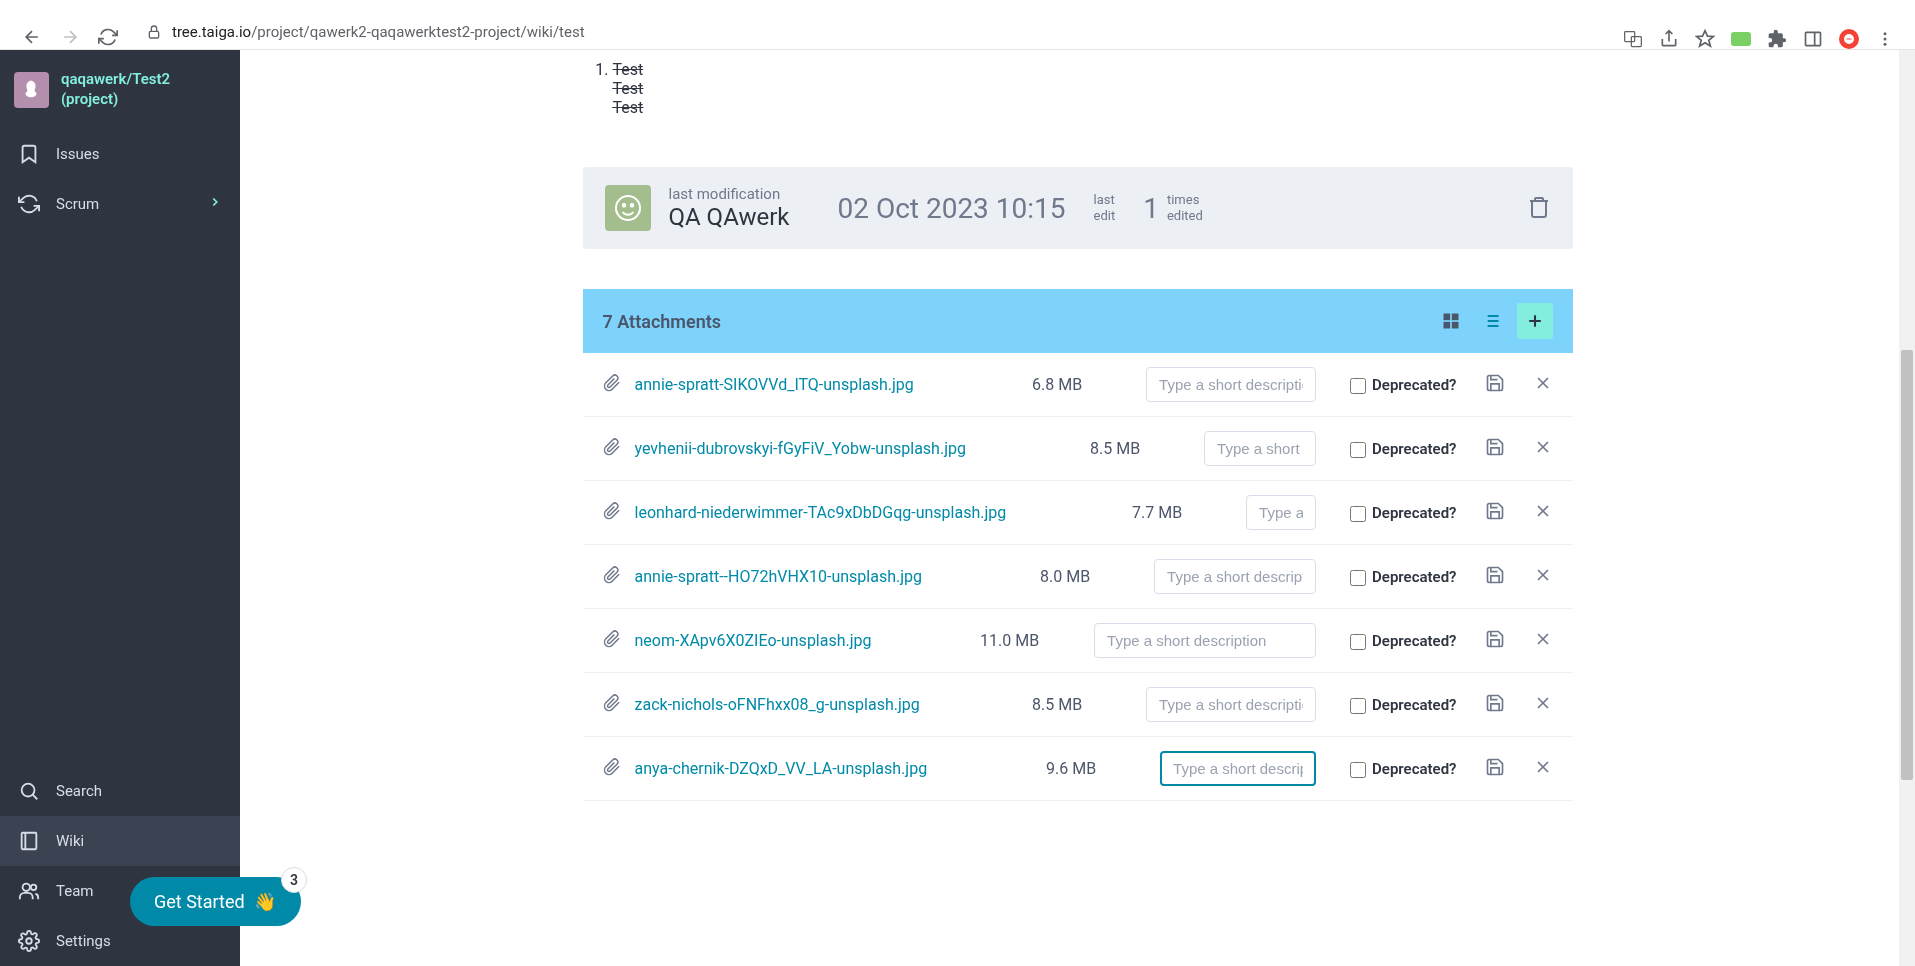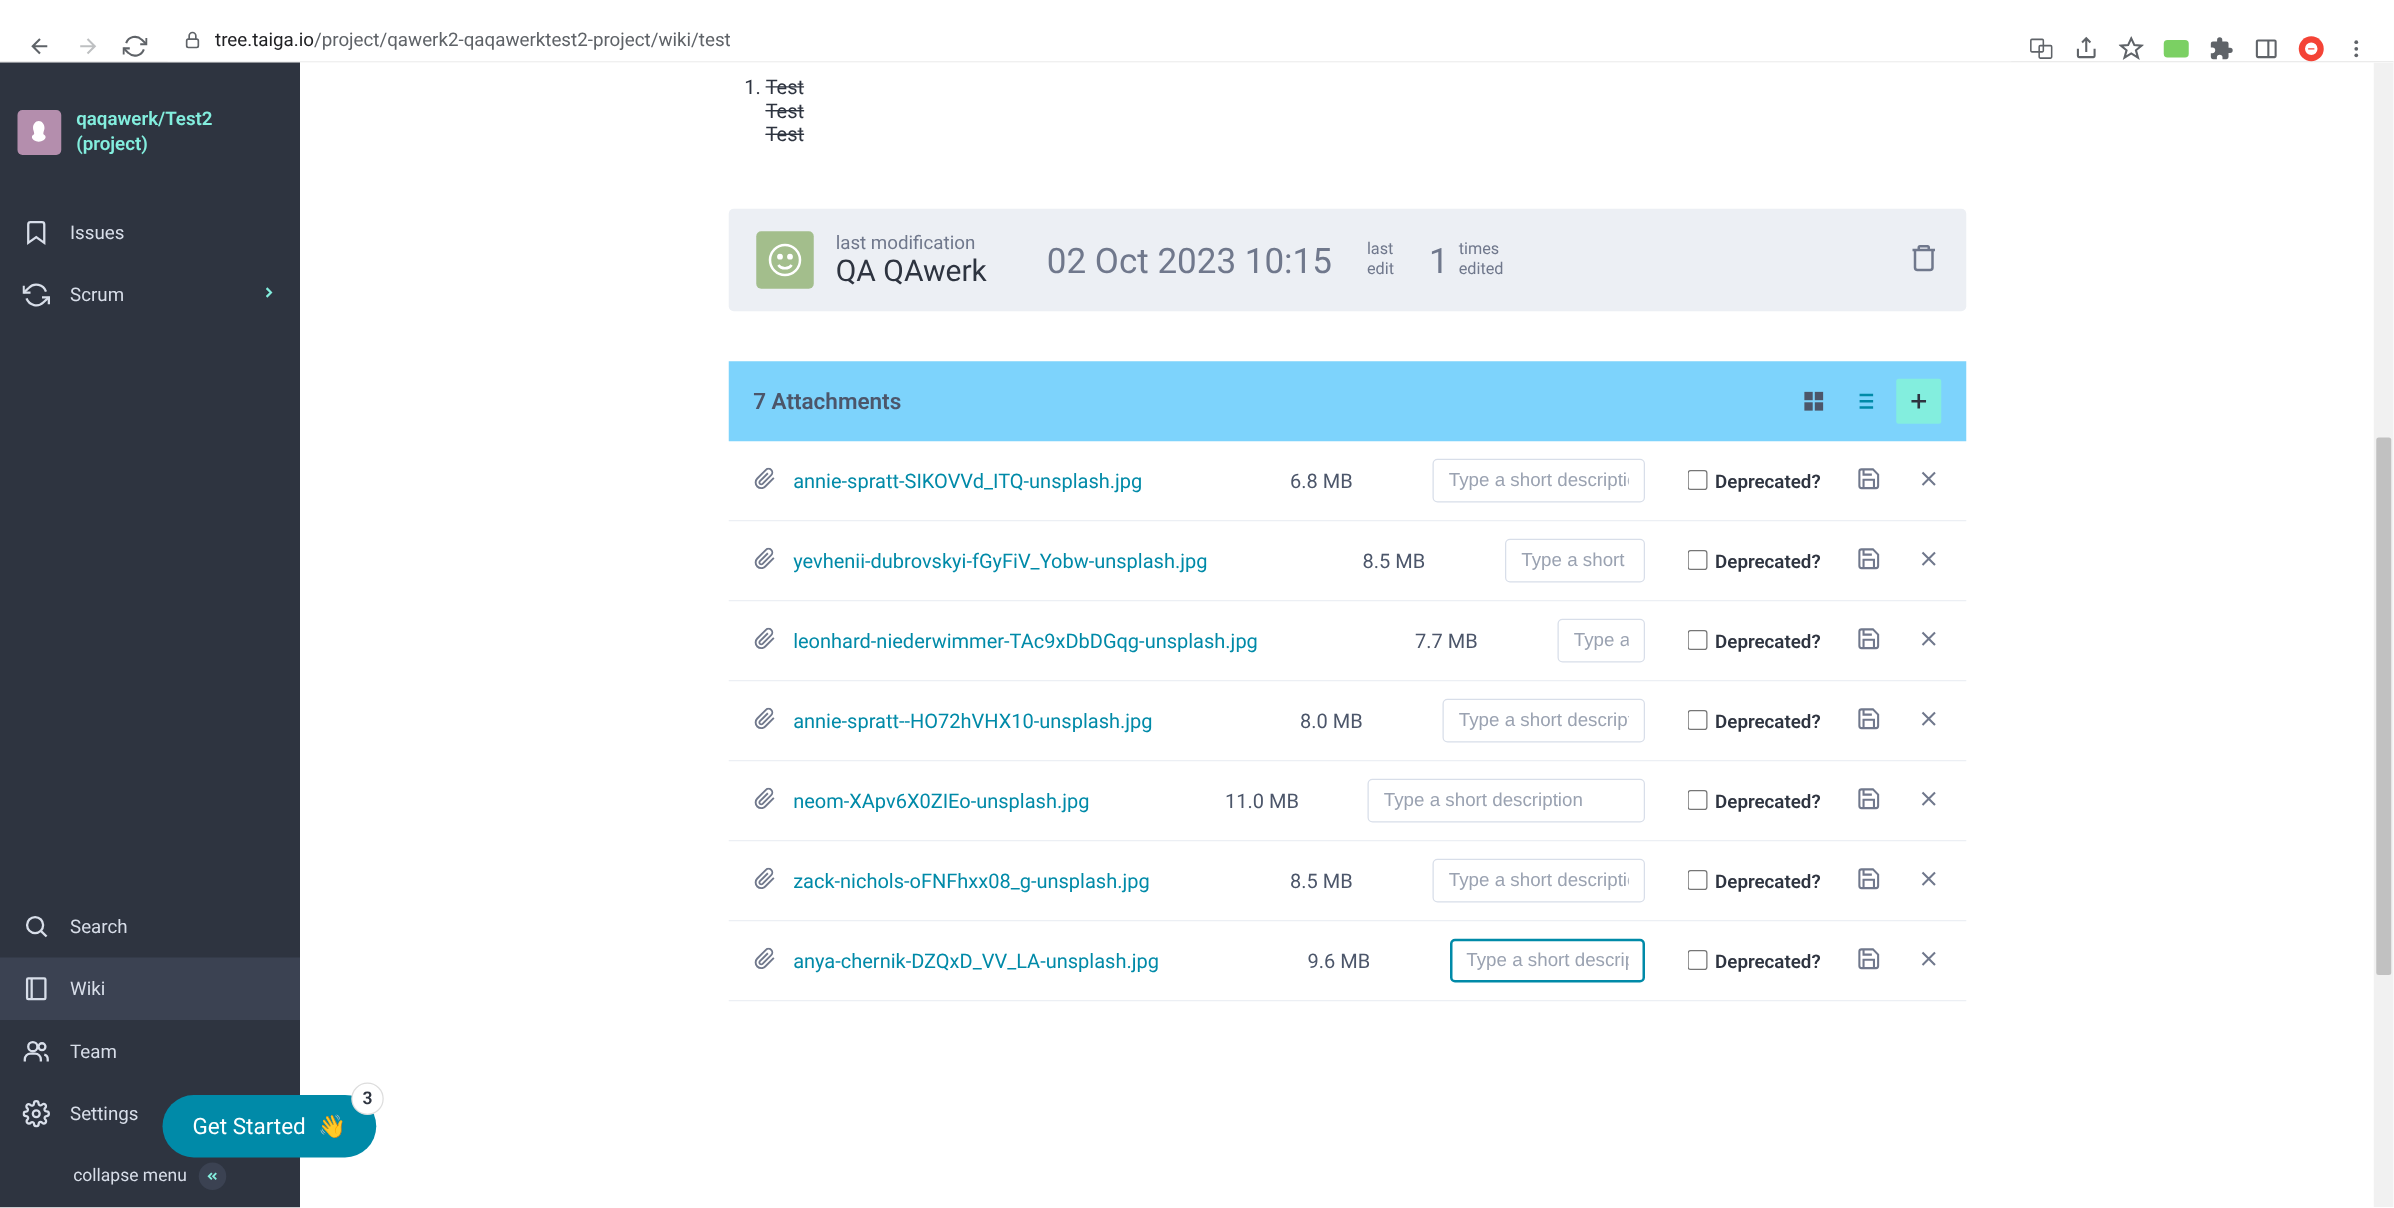--- a/index.html
+++ b/index.html
@@ -9,21 +9,21 @@
 .nav-btn { width: 24px; height: 24px; display: flex; align-items: center; justify-content: center; color: #5f6368; cursor: pointer; }
 .url-bar { flex: 1; height: 34px; background: #fff; border: 0; display: flex; align-items: center; padding: 0 12px; gap: 10px; color: #5f6368; font-size: 15px; }
 .url-bar .host { color: #202124; }
 .browser-icons { display: flex; align-items: center; gap: 16px; color: #5f6368; }
 .ext-icon { width: 20px; height: 20px; display:flex; align-items:center; justify-content:center; }
 .green-dot { width: 20px; height: 14px; background: #7bd063; border-radius: 3px; }
 .red-circle { width: 20px; height: 20px; background: #f44336; border-radius: 50%; display:flex; align-items:center; justify-content:center; }
 
 .app { display: flex; height: calc(100vh - 50px); }
 .sidebar { width: 240px; background: #2e3440; color: #d8dee9; display: flex; flex-direction: column; flex-shrink: 0; }
-.project-head { display: flex; align-items: center; gap: 12px; padding: 36px 14px; }
+.project-head { display: flex; align-items: center; gap: 12px; padding: 20px 14px; }
 .proj-logo { width: 36px; height: 36px; background: #b48ead; border-radius: 4px; display:flex; align-items:center; justify-content:center; color:#fff; }
 .proj-name { color: #83eede; font-weight: 600; font-size: 15px; line-height: 1.3; }
 .nav { list-style: none; }
 .nav li { display: flex; align-items: center; gap: 16px; padding: 14px 18px; cursor: pointer; color: #d8dee9; font-size: 15px; }
 .nav li.active { background: #3b4252; }
 .nav li svg { flex-shrink: 0; }
 .nav li .chev { margin-left: auto; color: #83eede; }
 .spacer { flex: 1; }
 .collapse { text-align: center; padding: 14px; color: #d8dee9; display:flex; align-items:center; justify-content:center; gap:10px; font-size:14px; }
 .collapse-icon { width:22px; height:22px; border-radius:50%; background:#3b4252; display:flex; align-items:center; justify-content:center; }
@@ -55,21 +55,21 @@
 .view-btn.active { color:#008aa8; }
 .add-btn { width:36px; height:36px; background:#83eede; display:flex; align-items:center; justify-content:center; cursor:pointer; border-radius:2px; margin-left: 4px; color:#2e3440; }
 
 .attach-row { display:flex; align-items:center; padding: 14px 20px; border-bottom: 1px solid #eceff4; gap: 14px; }
 .attach-row .clip { color: #70788c; flex-shrink:0; }
 .attach-row .fname { color: #008aa8; font-size: 16px; flex: 0 0 auto; cursor:pointer;text-align:right; }
 .attach-row .fsize { color: #4c566a; font-size: 16px; margin-left: auto; width: 80px; text-align:left; }
 .attach-row .desc-input { border: 1px solid #d8dee9; border-radius: 4px; padding: 8px 12px; font-size: 15px; color: #434c5e; width: var(--w, 160px); margin-left: 20px; }
 .attach-row .desc-input.focused { border-color: #008aa8; border-width: 2px; padding: 7px 11px; }
 .attach-row .desc-input::placeholder { color: #9aa2b1; }
-.attach-row .dep { display:flex; align-items:flex-start; gap:6px; color:#2e3440; font-size:15px; font-weight:600; margin-left: 20px; }
+.attach-row .dep { display:flex; align-items:flex-end; gap:6px; color:#2e3440; font-size:15px; font-weight:600; margin-left: 20px; }
 .attach-row .dep input { width:16px; height:16px; }
 .attach-row .row-ico { color:#70788c; cursor:pointer; margin-left: 14px; }
 
 .scrollbar-fake { position: absolute; right: 0; top: 0; width: 16px; height: 100%; background: #f1f1f1; }
 .scrollbar-thumb { position:absolute; right:2px; width:12px; background:#c1c1c1; border-radius:2px; top: 300px; height: 430px; }
 </style>
 </head>
 <body>
 
 <div class="browser-bar">
@@ -198,28 +198,20 @@
         <span>Team</span>
       </li>
       <li>
         <svg width="22" height="22" viewBox="0 0 24 24" fill="none" stroke="currentColor" stroke-width="2">
             <circle cx="12" cy="12" r="3"></circle>
             <path d="M19.4 15a1.7 1.7 0 00.3 1.8l.1.1a2 2 0 11-2.8 2.8l-.1-.1a1.7 1.7 0 00-1.8-.3 1.7 1.7 0 00-1 1.5V21a2 2 0 11-4 0v-.1a1.7 1.7 0 00-1-1.5 1.7 1.7 0 00-1.8.3l-.1.1a2 2 0 11-2.8-2.8l.1-.1a1.7 1.7 0 00.3-1.8 1.7 1.7 0 00-1.5-1H3a2 2 0 110-4h.1a1.7 1.7 0 001.5-1 1.7 1.7 0 00-.3-1.8l-.1-.1a2 2 0 112.8-2.8l.1.1a1.7 1.7 0 001.8.3H9a1.7 1.7 0 001-1.5V3a2 2 0 114 0v.1a1.7 1.7 0 001 1.5 1.7 1.7 0 001.8-.3l.1-.1a2 2 0 112.8 2.8l-.1.1a1.7 1.7 0 00-.3 1.8V9a1.7 1.7 0 001.5 1H21a2 2 0 110 4h-.1a1.7 1.7 0 00-1.5 1z"></path>
           </svg>
         <span>Settings</span>
       </li>
     </ul>
-    <div class="collapse">
-      <span>collapse menu</span>
-      <span class="collapse-icon">
-          <svg width="12" height="12" viewBox="0 0 24 24" fill="none" stroke="#83eede" stroke-width="3">
-            <path d="M11 17l-5-5 5-5M18 17l-5-5 5-5"></path>
-          </svg>
-        </span>
-    </div>
   </div>
 
   <div class="main">
     <div class="content">
       <div class="wiki-text">
         <ol>
           <li>
             <span>Test</span><br>
             <span class="sub">Test</span>
             <span class="sub">Test</span>

